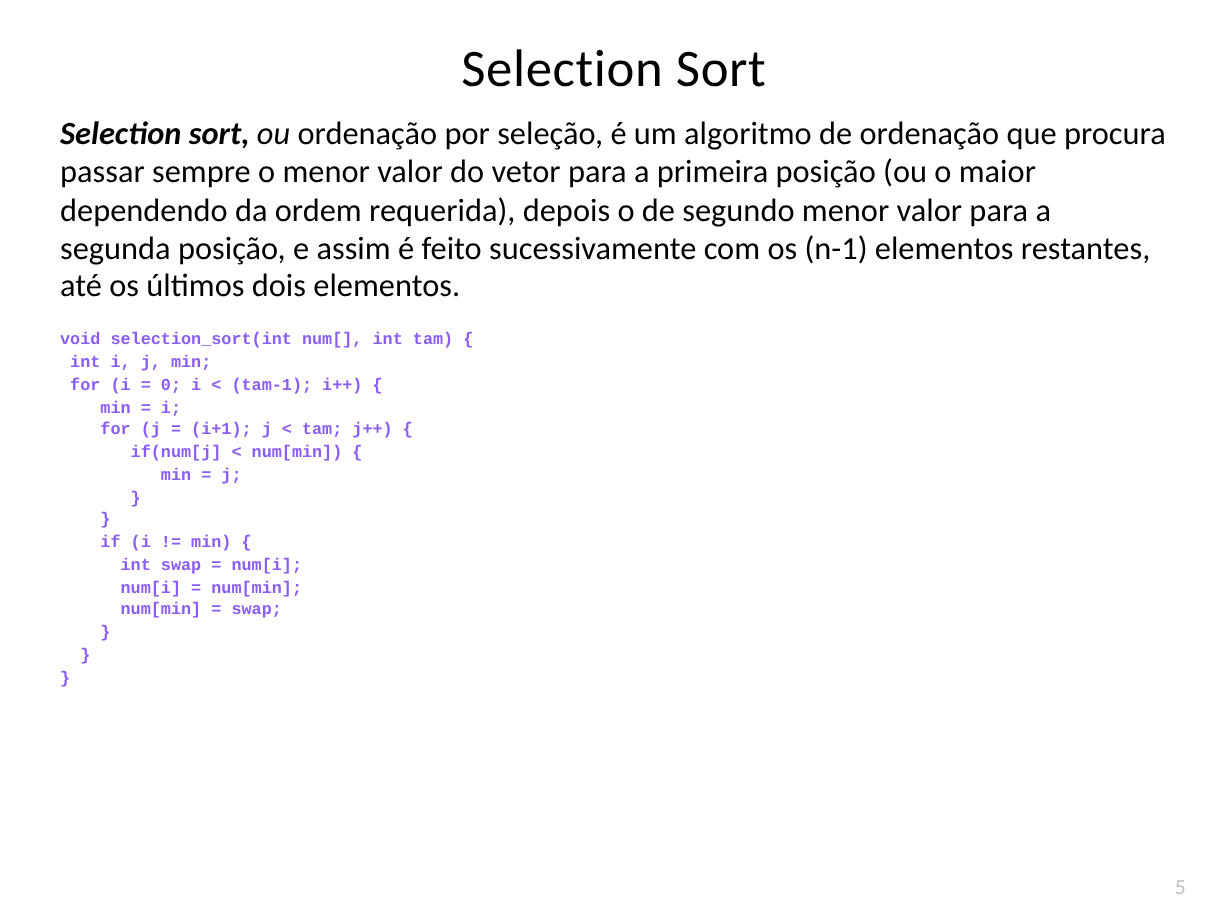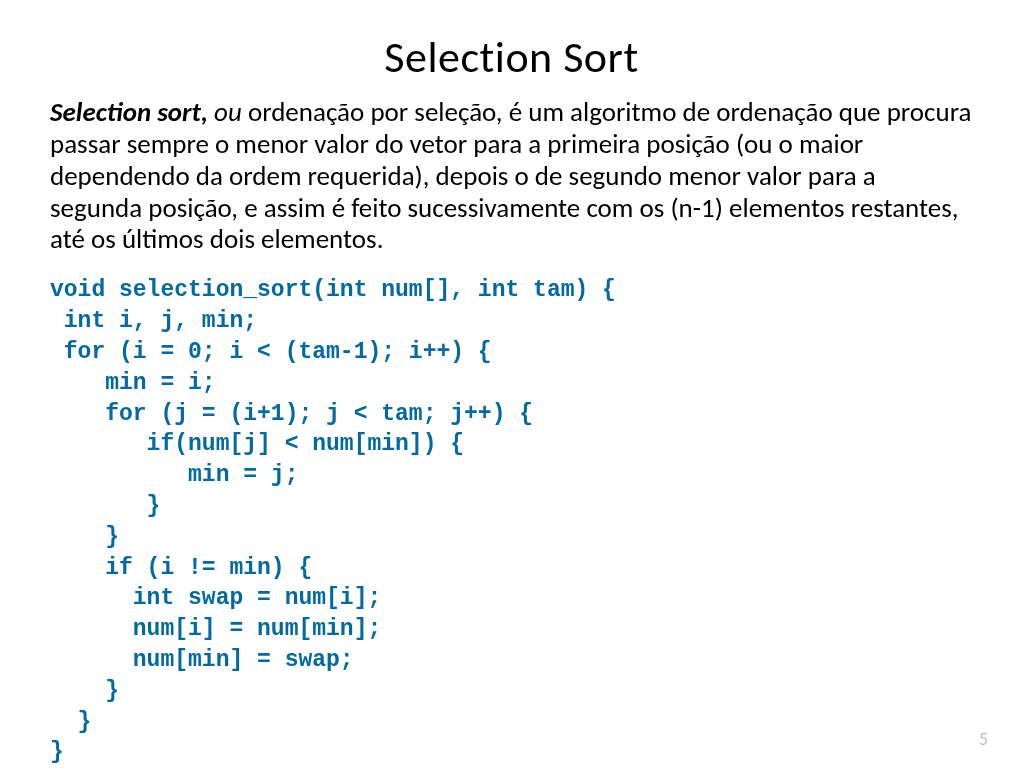--- a/index.html
+++ b/index.html
@@ -32,24 +32,24 @@
     font-size: 27px;
     line-height: 1.18;
     color: #000;
     margin: 0 0 20px 0;
   }
   .desc .bi { font-weight: bold; font-style: italic; }
   .desc .it { font-style: italic; }
   .code {
     font-family: "Courier New", Courier, monospace;
     font-weight: bold;
-    font-size: 23px;
+    font-size: 14px;
     line-height: 1.34;
     white-space: pre;
-    color: #0369a1;
+    color: #8b5cf6;
   }
   .pagenum {
     position: absolute;
     right: 36px;
     bottom: 18px;
     font-size: 18px;
     color: #bfbfbf;
   }
 </style>
 </head>

